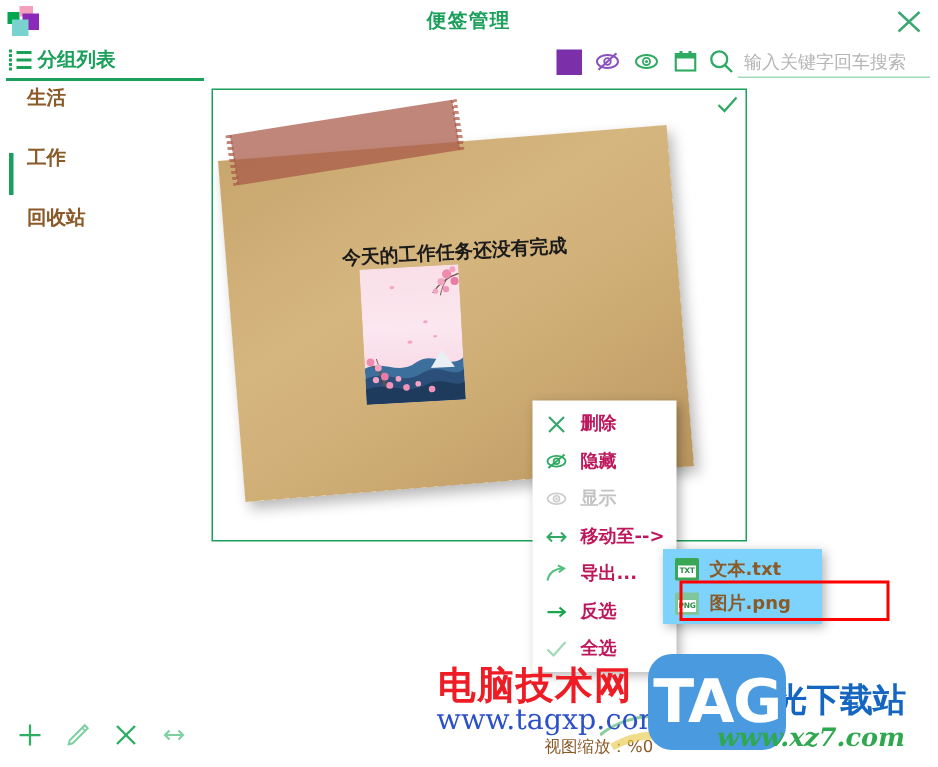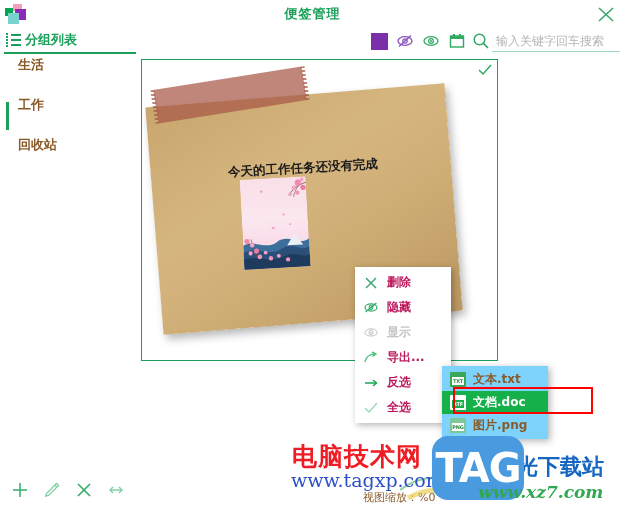--- a/index.html
+++ b/index.html
@@ -602,20 +602,30 @@
     <span class="ctx-icon">
       <svg width="16" height="13" viewBox="0 0 16 13">
         <ellipse cx="8" cy="6.5" rx="6" ry="3.6" fill="none" stroke="#cccccc" stroke-width="1.2"></ellipse>
         <circle cx="8" cy="6.5" r="2" fill="none" stroke="#cccccc" stroke-width="1.1"></circle>
         <circle cx="8" cy="6.5" r="0.9" fill="#cccccc"></circle>
       </svg>
     </span>
     <span>显示</span>
   </div>
 
+  <div class="ctx-item">
+    <span class="ctx-icon">
+      <svg width="16" height="12" viewBox="0 0 16 12">
+        <line x1="3" y1="6" x2="13" y2="6" stroke="#2eaa62" stroke-width="1.3"></line>
+        <polyline points="5,3 2,6 5,9" fill="none" stroke="#2eaa62" stroke-width="1.3"></polyline>
+        <polyline points="11,3 14,6 11,9" fill="none" stroke="#2eaa62" stroke-width="1.3"></polyline>
+      </svg>
+    </span>
+    <span>移动至--&gt;</span>
+  </div>
 
   <div class="ctx-item">
     <span class="ctx-icon">
       <svg width="16" height="13" viewBox="0 0 16 13">
         <path d="M2 11 C3 5 8 3 12 3" fill="none" stroke="#4fc07f" stroke-width="1.4"></path>
         <polyline points="9,1 13,3 9.5,5.5" fill="none" stroke="#4fc07f" stroke-width="1.4"></polyline>
       </svg>
     </span>
     <span>导出...</span>
   </div>
@@ -643,27 +653,20 @@
 <div id="submenu">
 
   <div class="sub-item">
     <span class="file-icon">
       <span class="fi-body"></span>
       <span class="fi-tag">TXT</span>
     </span>
     <span>文本.txt</span>
   </div>
 
-  <div class="sub-item active">
-    <span class="file-icon">
-      <span class="fi-body" style="background:#ffffff;"></span>
-      <span class="fi-tag" style="background:#16b04b;color:#ffffff;">RTF</span>
-    </span>
-    <span>文档.doc</span>
-  </div>
 
   <div class="sub-item">
     <span class="file-icon">
       <span class="fi-body" style="background:#7fc79a;"></span>
       <span class="fi-tag">PNG</span>
     </span>
     <span>图片.png</span>
   </div>
 </div>
 <div id="submenu-highlight-box"></div>

